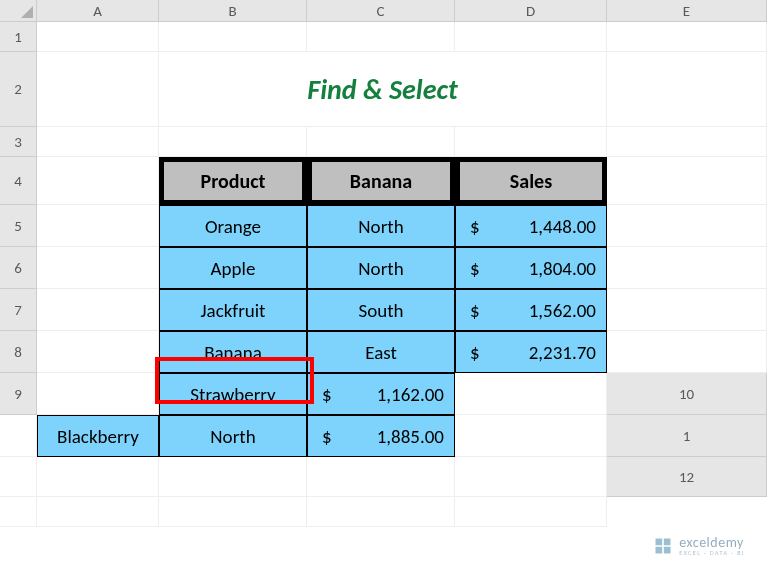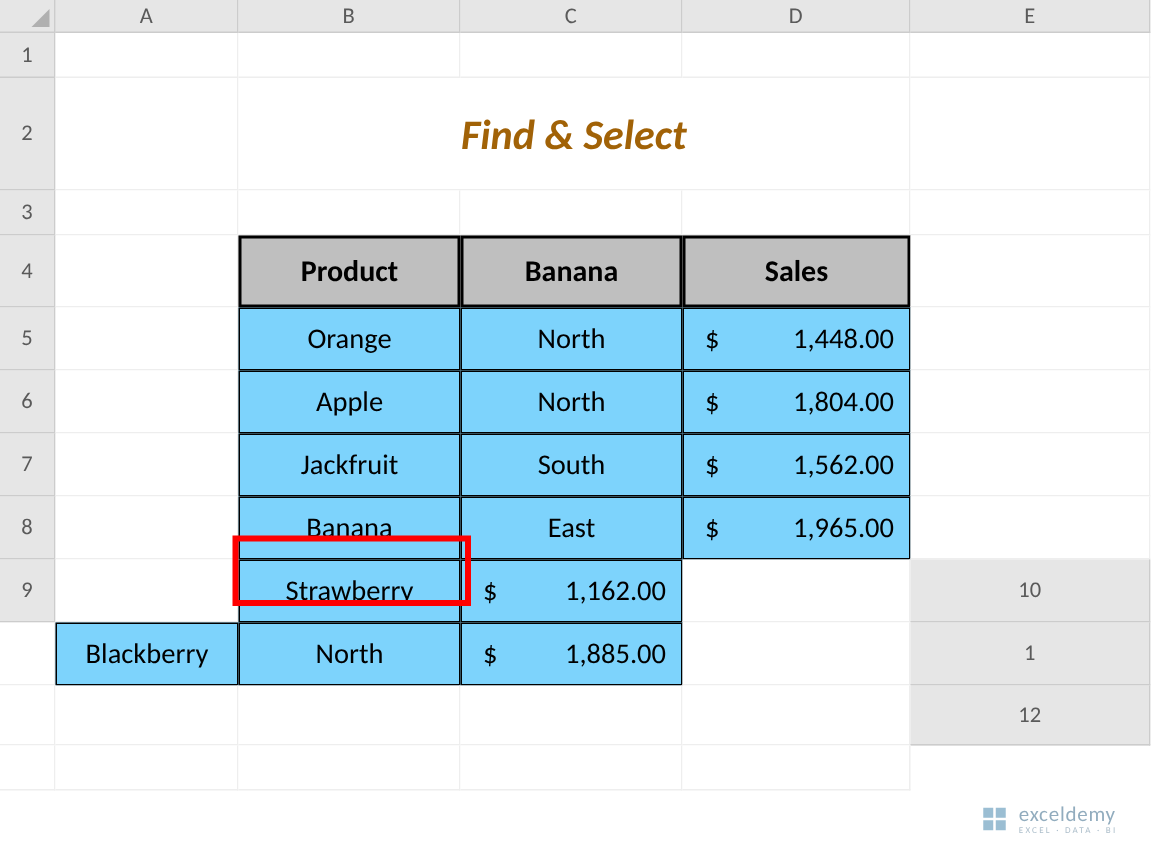--- a/index.html
+++ b/index.html
@@ -57,25 +57,25 @@
       border-bottom: 1px solid #eee;
       display: flex;
       align-items: center;
       justify-content: center;
       background: #fff;
     }
     .title-cell {
       font-size: 28px;
       font-weight: bold;
       font-style: italic;
-      color: #a16207;
+      color: #15803d;
     }
     .tbl-hdr {
       background: #bfbfbf;
-      border: 2px solid #000000;
+      border: 5px solid #000000;
       font-weight: bold;
       font-size: 20px;
       color: #000;
     }
     .tbl-cell {
       border: 1px solid #000;
       font-size: 19px;
       color: #000;
       background: #7dd3fc;
     }
@@ -187,21 +187,21 @@
       <span>1,562.00</span>
     </div>
   <div class="cell"></div>
 
   <div class="rowhdr">8</div>
   <div class="cell"></div>
   <div class="cell tbl-cell">Banana</div>
   <div class="cell tbl-cell">East</div>
   <div class="cell tbl-cell sales-cell">
       <span>$</span>
-      <span>1,965.00</span>
+      <span>2,231.70</span>
     </div>
   <div class="cell"></div>
 
   <div class="rowhdr">9</div>
   <div class="cell"></div>
   <div class="cell tbl-cell">Strawberry</div>
   <div class="cell tbl-cell sales-cell">
       <span>$</span>
       <span>1,162.00</span>
     </div>

